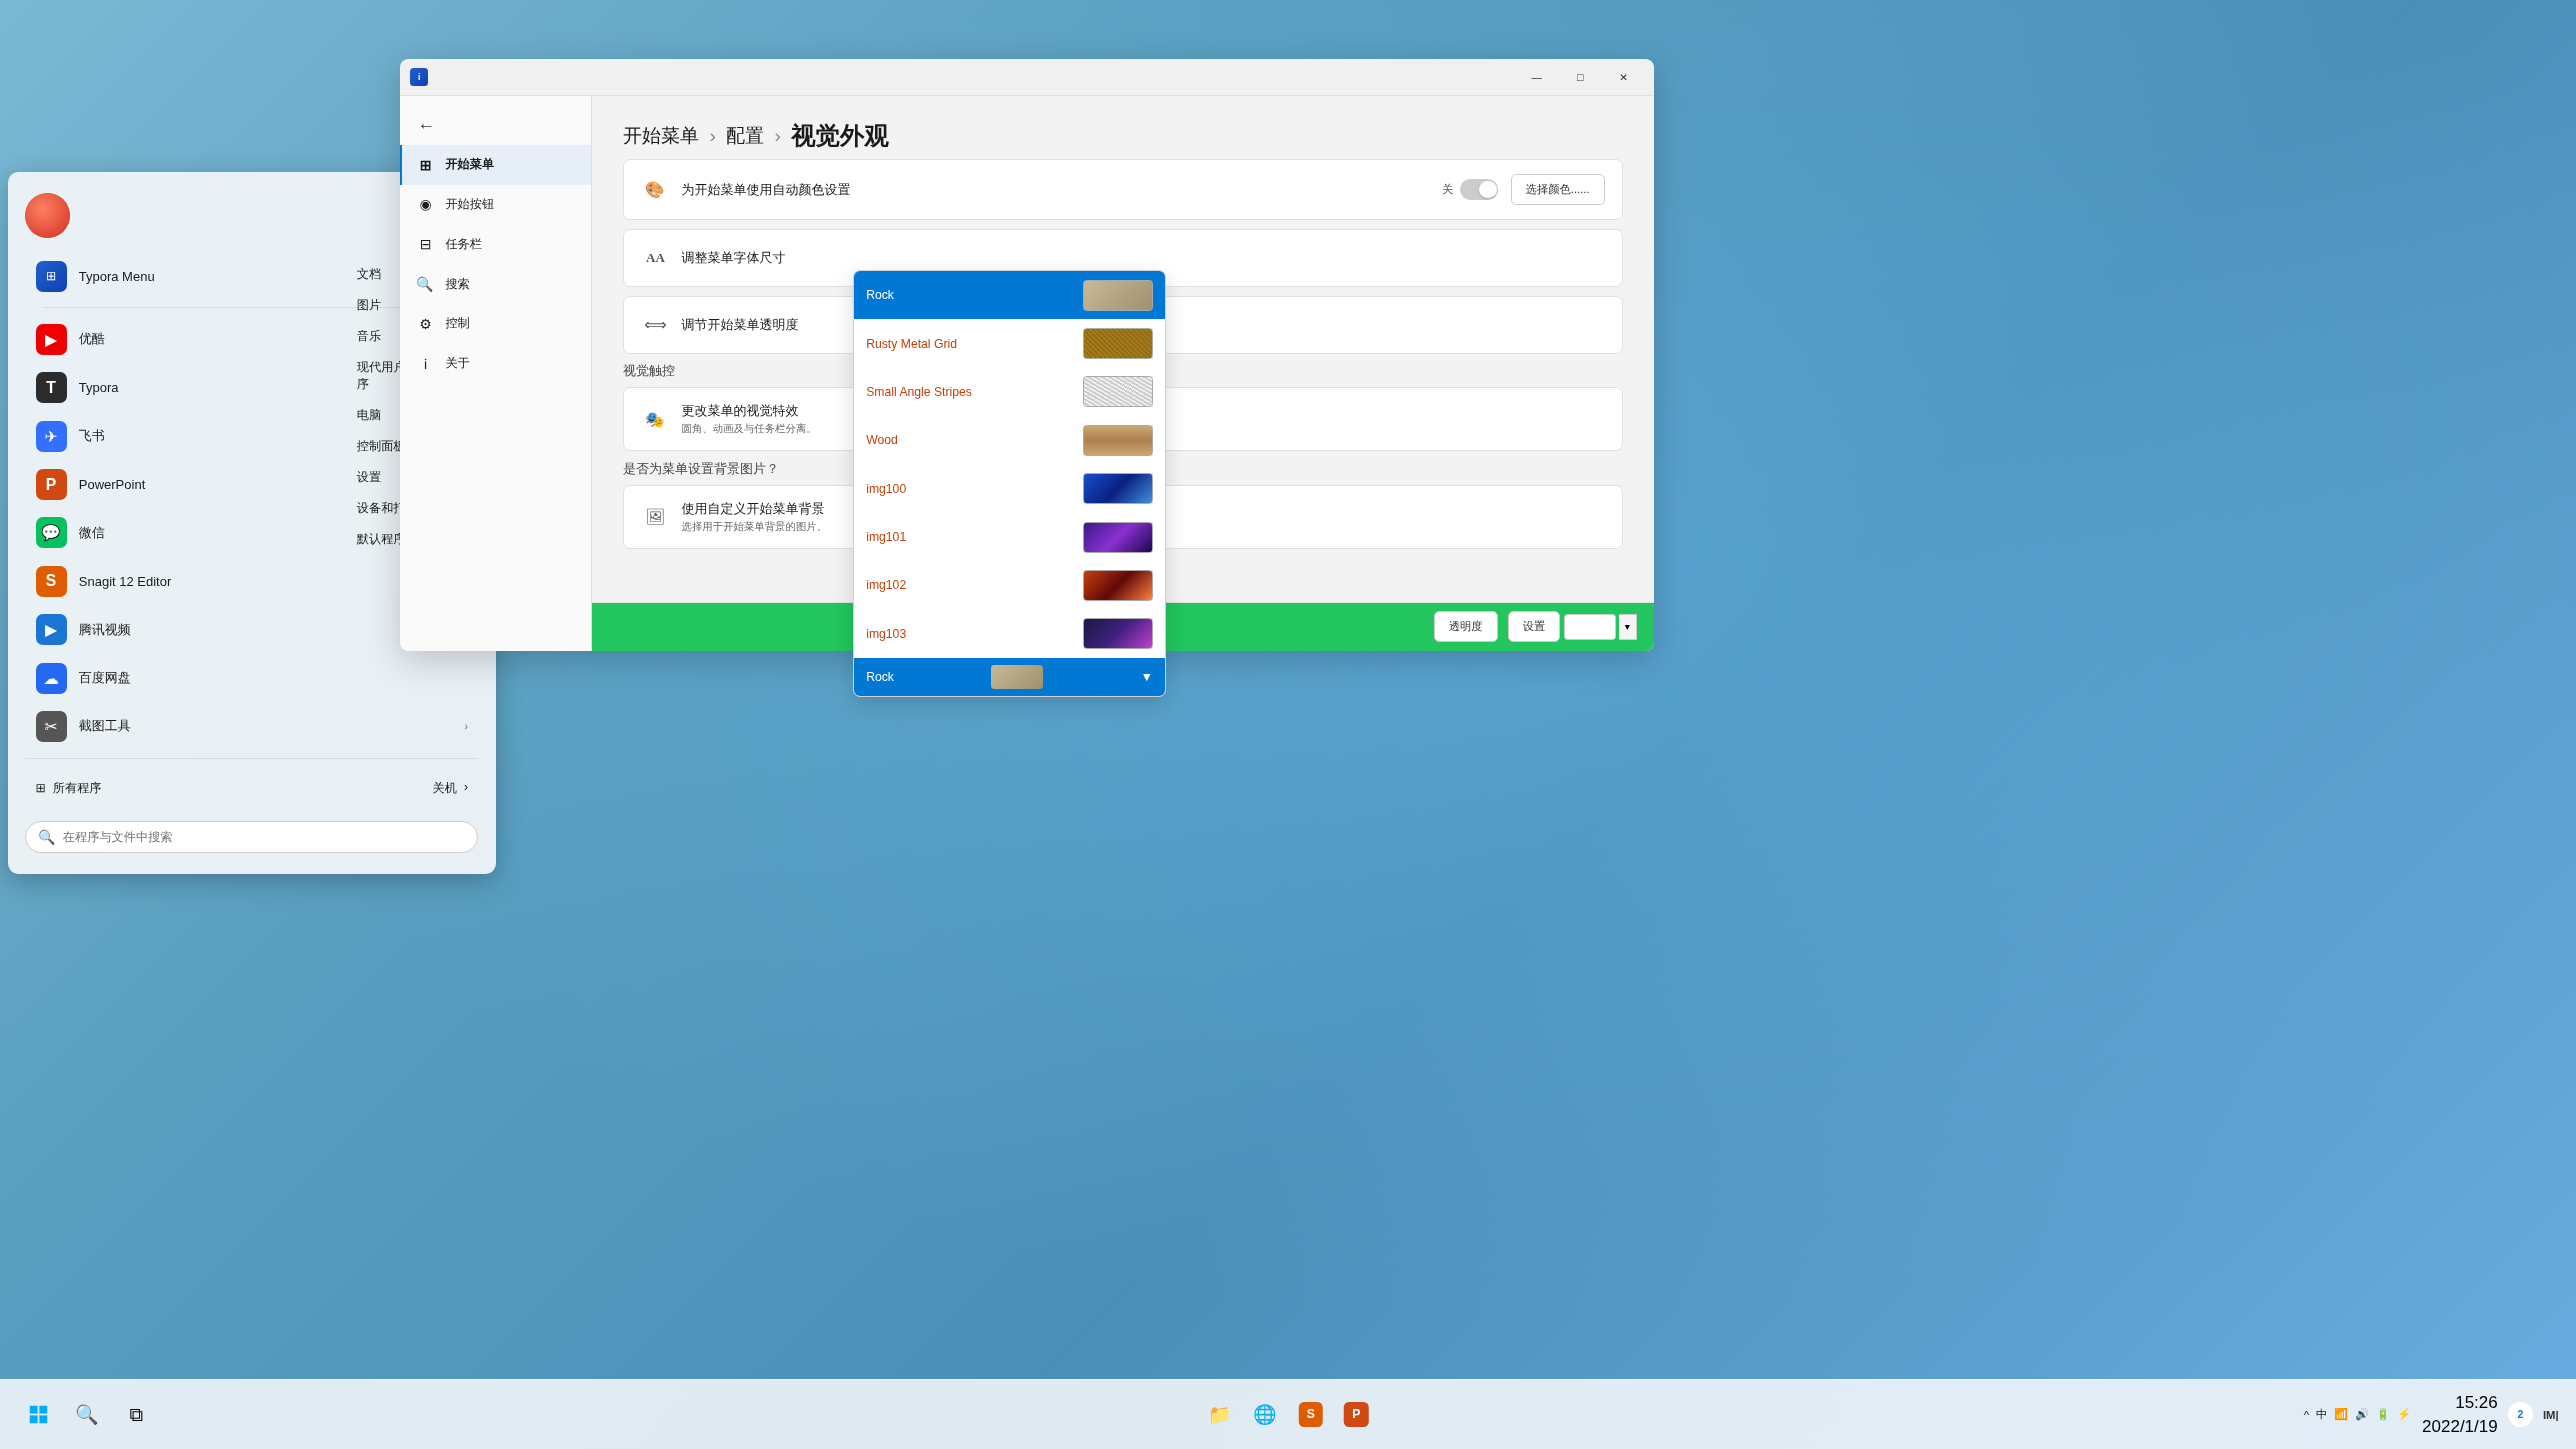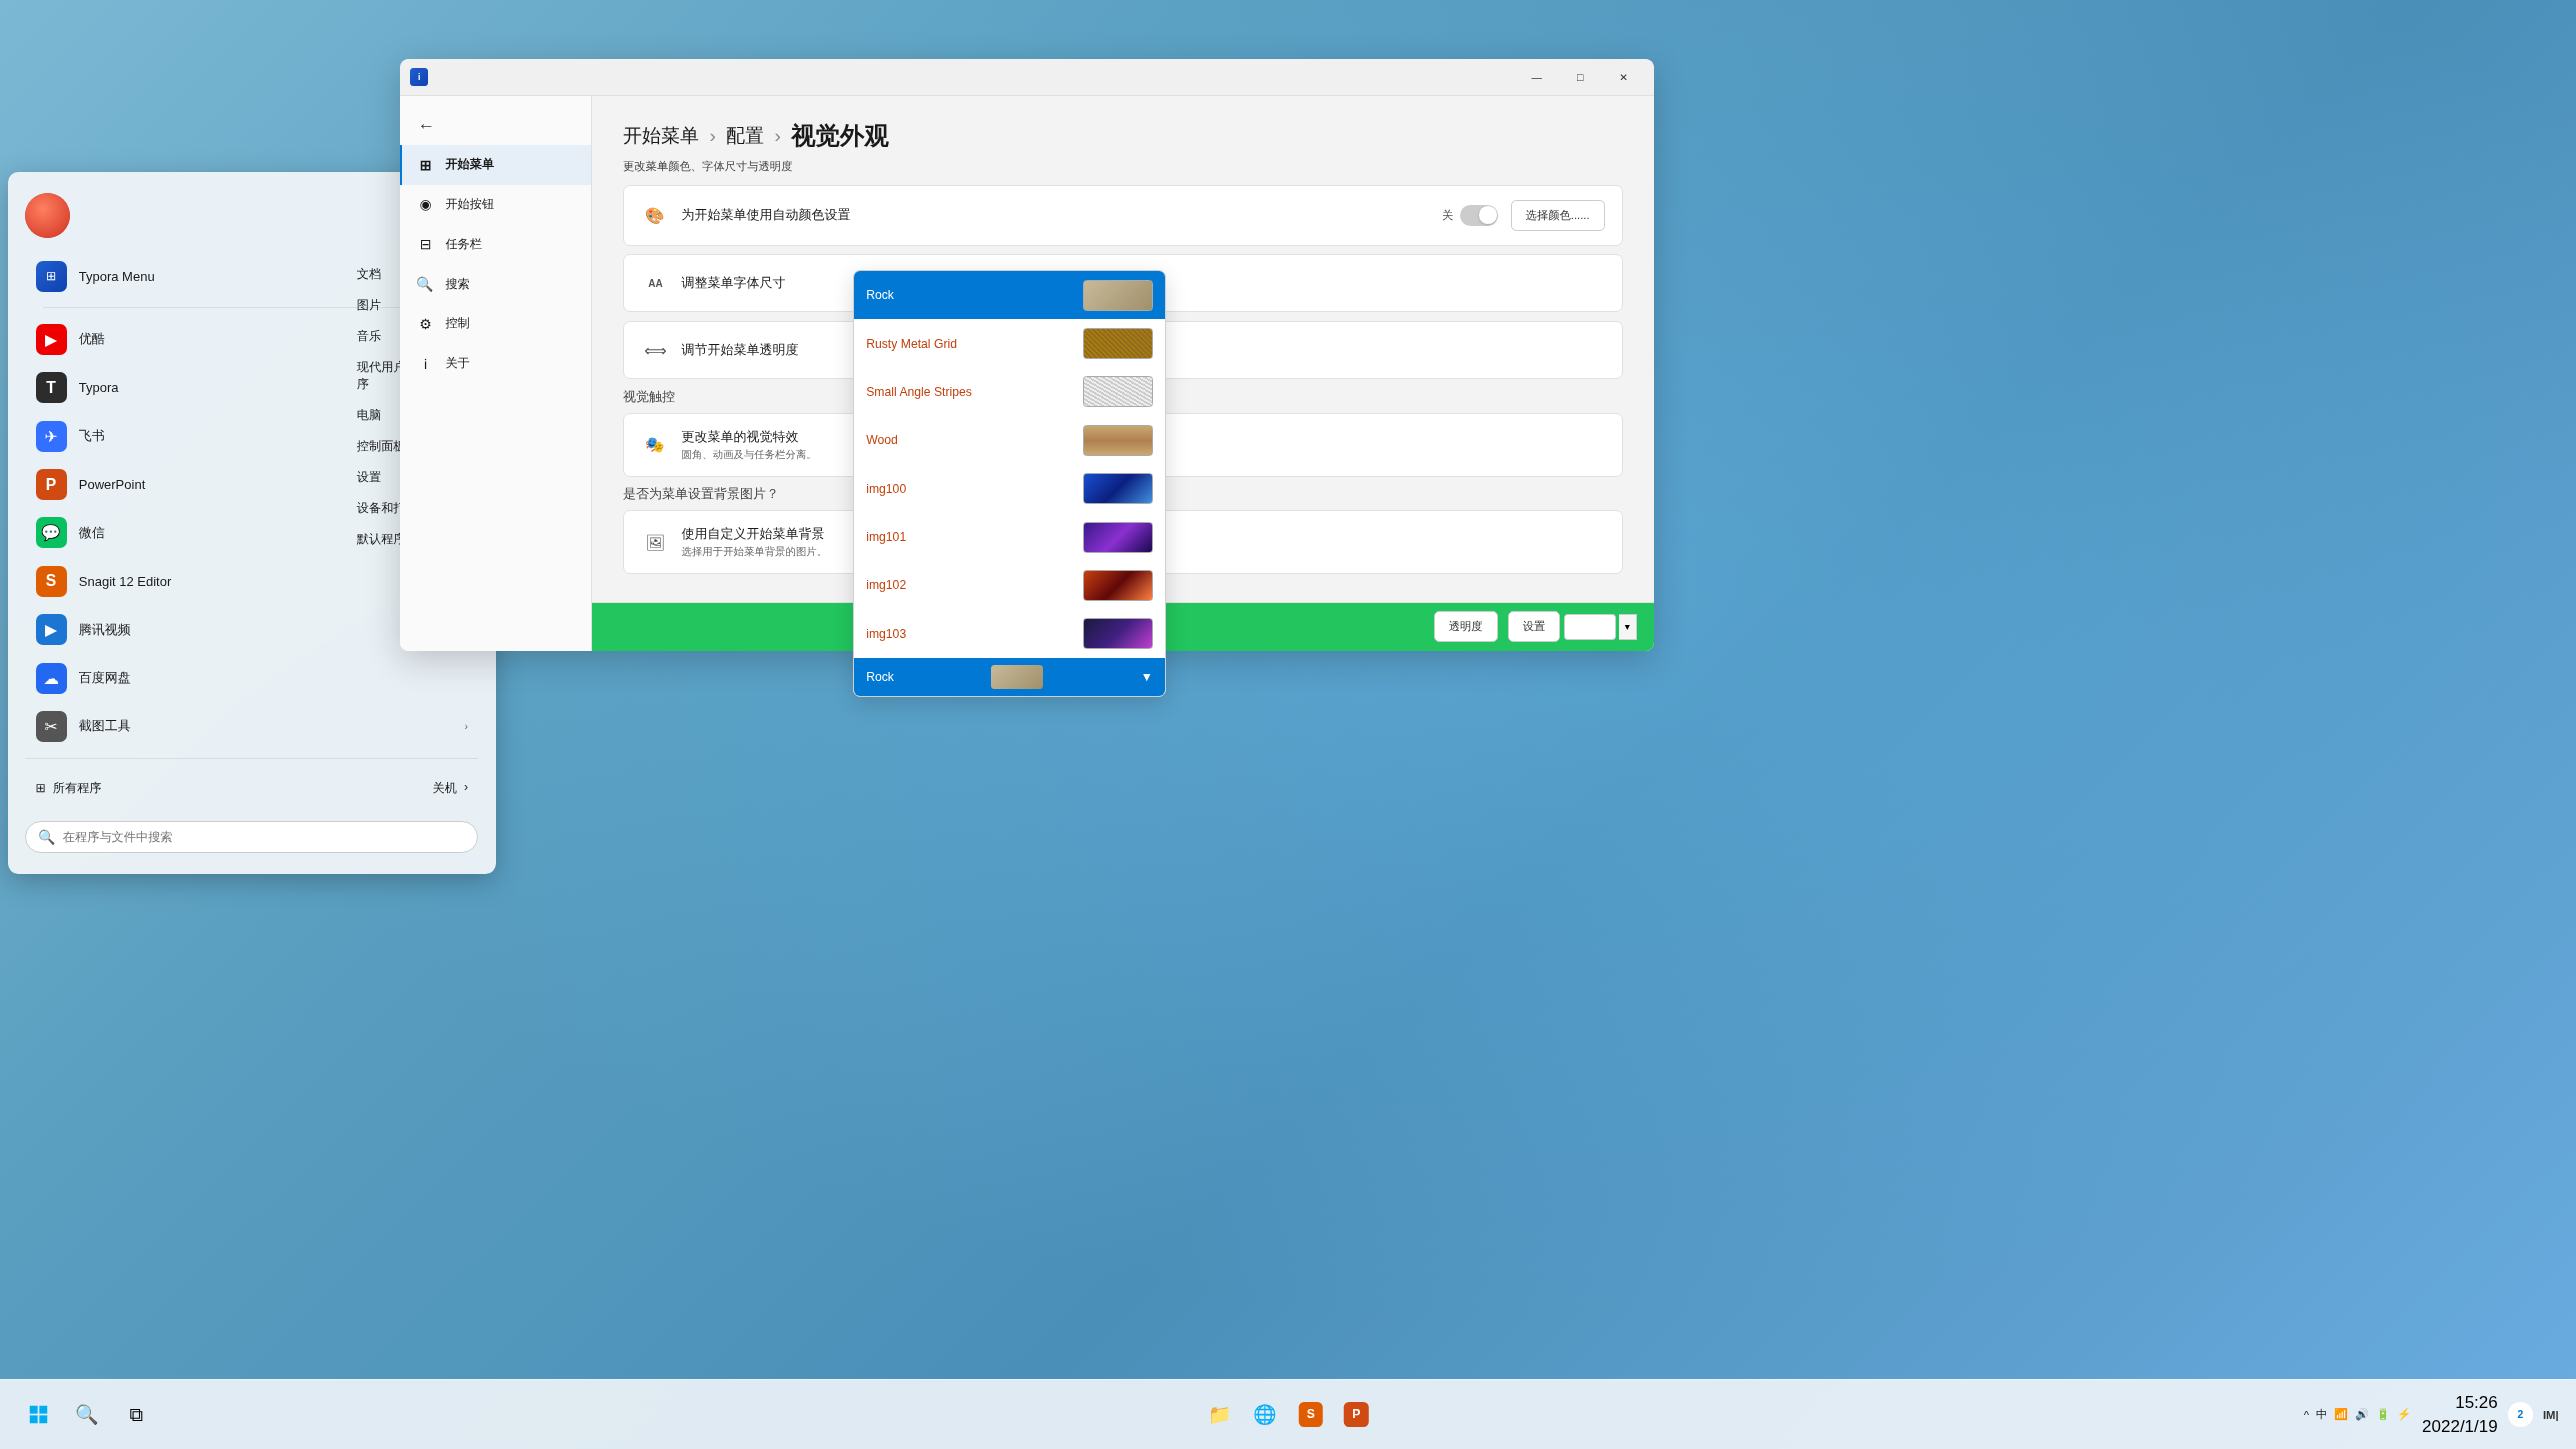--- a/index.html
+++ b/index.html
@@ -622,34 +622,33 @@
       <div class="main-content">
 
         <div class="breadcrumb">
           <span>开始菜单</span>
           <span class="breadcrumb-arrow">›</span>
           <span>配置</span>
           <span class="breadcrumb-arrow">›</span>
           <span class="breadcrumb-active">视觉外观</span>
         </div>
 
-        <p class="section-title">更改菜单颜色、字体尺寸与透明度</p>
 
         <div class="setting-row">
           <div class="setting-icon">🎨</div>
           <span class="setting-text">为开始菜单使用自动颜色设置</span>
           <div class="setting-toggle">
             <span class="toggle-label">关</span>
             <div class="toggle-switch"></div>
           </div>
           <button class="select-color-btn">选择颜色......</button>
         </div>
 
         <div class="setting-row">
-          <div class="setting-icon" style="font-weight:bold;font-size:10px;">AA</div>
+          <div class="setting-icon" style="font-weight:bold;font-size:13px;font-family:Liberation Serif, serif;">AA</div>
           <span class="setting-text">调整菜单字体尺寸</span>
         </div>
 
         <div class="setting-row">
           <div class="setting-icon">⟺</div>
           <span class="setting-text">调节开始菜单透明度</span>
         </div>
 
         <p class="subsection-title">视觉触控</p>
 

